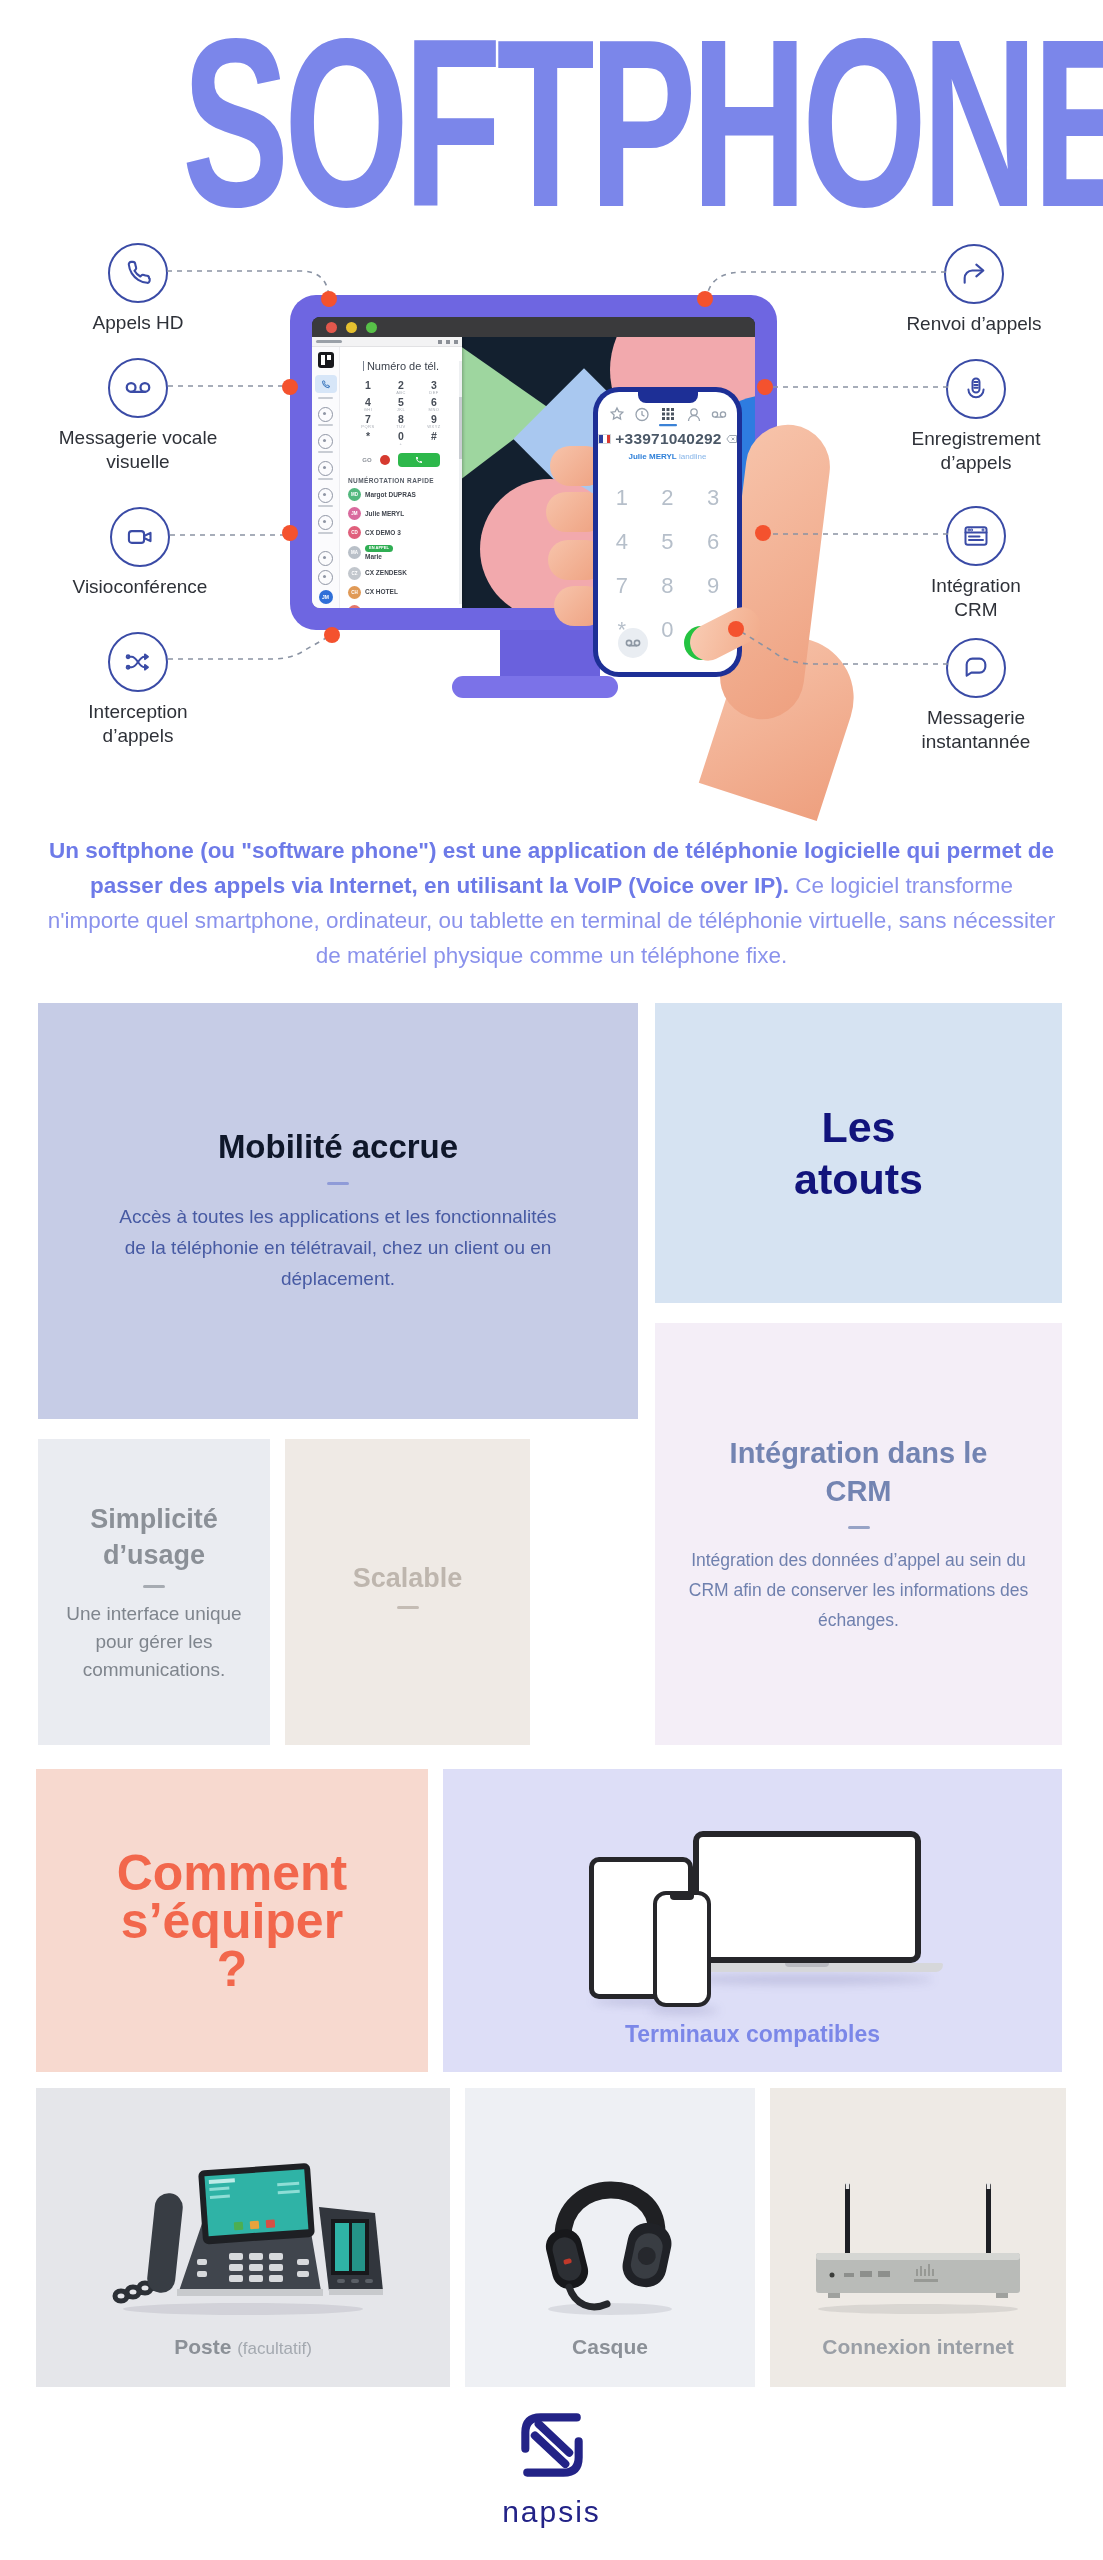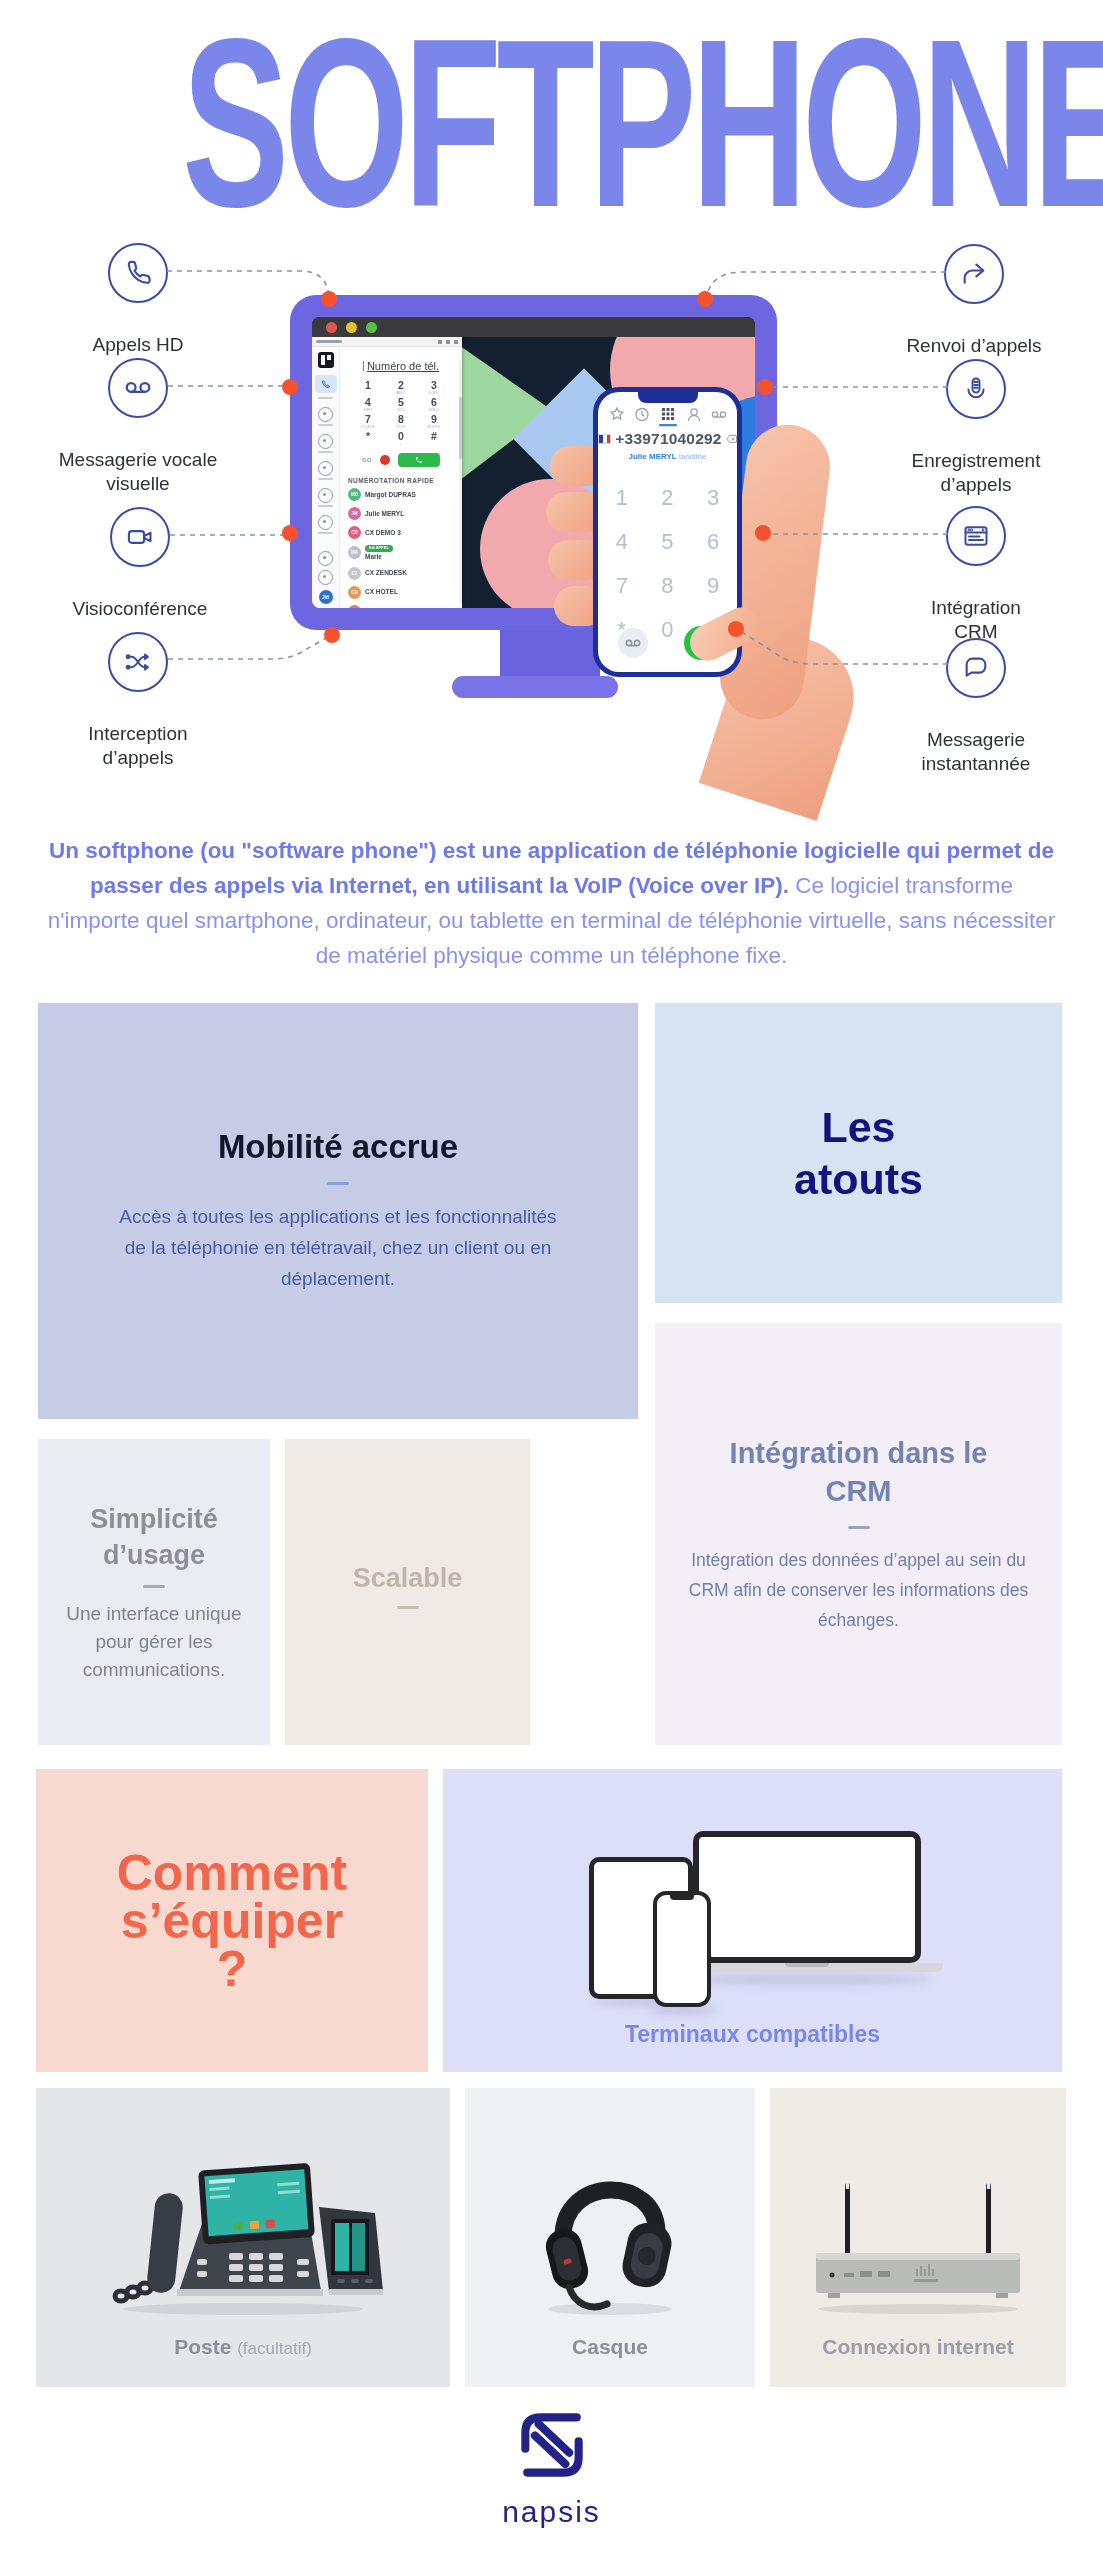--- a/index.html
+++ b/index.html
@@ -7,21 +7,21 @@
         font-family:"Liberation Sans","DejaVu Sans",sans-serif;}
 
   
   .title{position:absolute;top:16px;left:0;width:100%;text-align:center;margin:0;
          font-size:240px;line-height:215px;font-weight:800;letter-spacing:-8px;
          color:#7b86ea;transform:scaleX(.67);transform-origin:center;white-space:nowrap;}
 
   
   .hero{position:absolute;top:0;left:0;width:1103px;height:805px;}
   .connectors{position:absolute;top:0;left:0;z-index:60;pointer-events:none;}
-  .feature{position:absolute;width:220px;display:flex;flex-direction:column;align-items:center;z-index:5;gap:22px;}
+  .feature{position:absolute;width:220px;display:flex;flex-direction:column;align-items:center;z-index:5;}
   .fcircle{width:56px;height:56px;border:2.5px solid #3a4ba6;border-radius:50%;
            display:flex;align-items:center;justify-content:center;background:#fff;}
   .flabel{margin-top:8px;font-size:19px;line-height:24px;font-weight:500;color:#2e3138;text-align:center;}
   .w150 .flabel{max-width:150px;} .w170 .flabel{max-width:175px;} .w120 .flabel{max-width:120px;} .w165 .flabel{max-width:165px;}
 
   
   .monitor{position:absolute;left:290px;top:295px;width:487px;height:335px;background:#6e66e1;border-radius:26px;z-index:10;}
   .mstand-neck{position:absolute;left:500px;top:628px;width:100px;height:50px;background:#6a61dd;z-index:8;}
   .mstand-base{position:absolute;left:452px;top:676px;width:166px;height:22px;background:#7b72e8;border-radius:12px;z-index:8;}
   .mscreen{position:absolute;left:22px;top:22px;width:443px;height:291px;border-radius:8px;overflow:hidden;background:#13202f;}
@@ -52,21 +52,21 @@
   .logo-tile i.b{left:9px;top:3px;width:4px;height:5px;}
   .dial-tile{width:22px;height:18px;background:#d7e6f8;border-radius:4px;display:flex;align-items:center;justify-content:center;margin-bottom:2px;}
   .ric{width:13px;height:13px;border:1px solid #9096a5;border-radius:50%;position:relative;margin-top:8px;}
   .ric::after{content:"";position:absolute;left:4px;top:4px;width:3px;height:3px;background:#9096a5;border-radius:50%;}
   .rlbl{width:15px;height:2px;background:#c9cdd4;border-radius:1px;margin-top:2px;}
   .rail .spacer{flex:1;}
   .ric.small{margin-top:4px;}
   .avatar-jm{width:14px;height:14px;border-radius:50%;background:#2f6fd8;color:#fff;font-size:5px;font-weight:700;
              display:flex;align-items:center;justify-content:center;margin:5px 0 4px;}
   .panel{position:absolute;left:28px;top:10px;right:0;bottom:0;background:#fff;}
-  .numlabel{margin-top:13px;text-align:center;font-size:11px;color:#3c424c;text-decoration:underline;}
+  .numlabel{margin-top:13px;text-align:center;font-size:11px;color:#3c424c;}
   .numlabel::before{content:"";display:inline-block;width:1px;height:10px;background:#7a8290;margin-right:3px;vertical-align:-1px;}
   .dialpad{width:99px;margin:8px auto 0;display:grid;grid-template-columns:33px 33px 33px;grid-auto-rows:17px;}
   .dkey{text-align:center;line-height:1;}
   .dkey .dd{display:block;font-size:10.5px;font-weight:600;color:#474d57;}
   .dkey .ds{display:block;font-size:4px;color:#a8adb5;letter-spacing:.5px;}
   .btnrow{display:flex;align-items:center;justify-content:center;gap:8px;margin-top:5px;}
   .go-lbl{font-size:6px;color:#8d929a;font-weight:600;}
   .btn-red{width:10px;height:10px;border-radius:50%;background:#d63a2f;}
   .btn-call{width:42px;height:14px;border-radius:4px;background:#2db84b;display:flex;align-items:center;justify-content:center;color:#fff;font-size:7px;}
   .qd-title{margin:10px 0 0 8px;font-size:6.5px;font-weight:700;letter-spacing:.4px;color:#565c66;}

